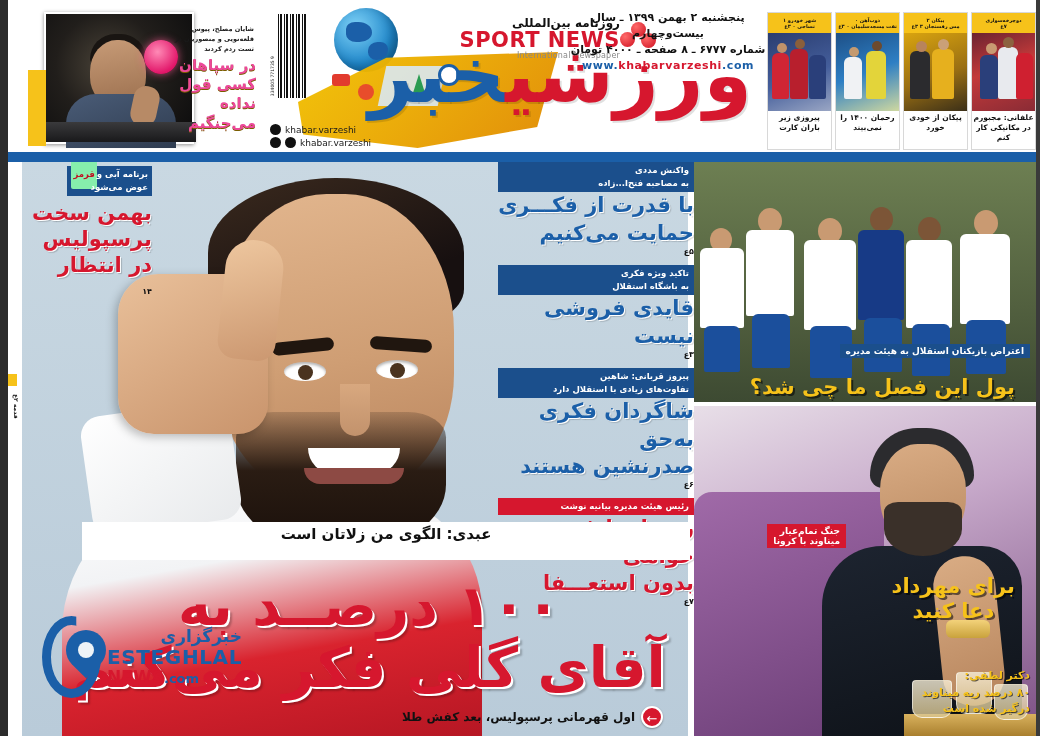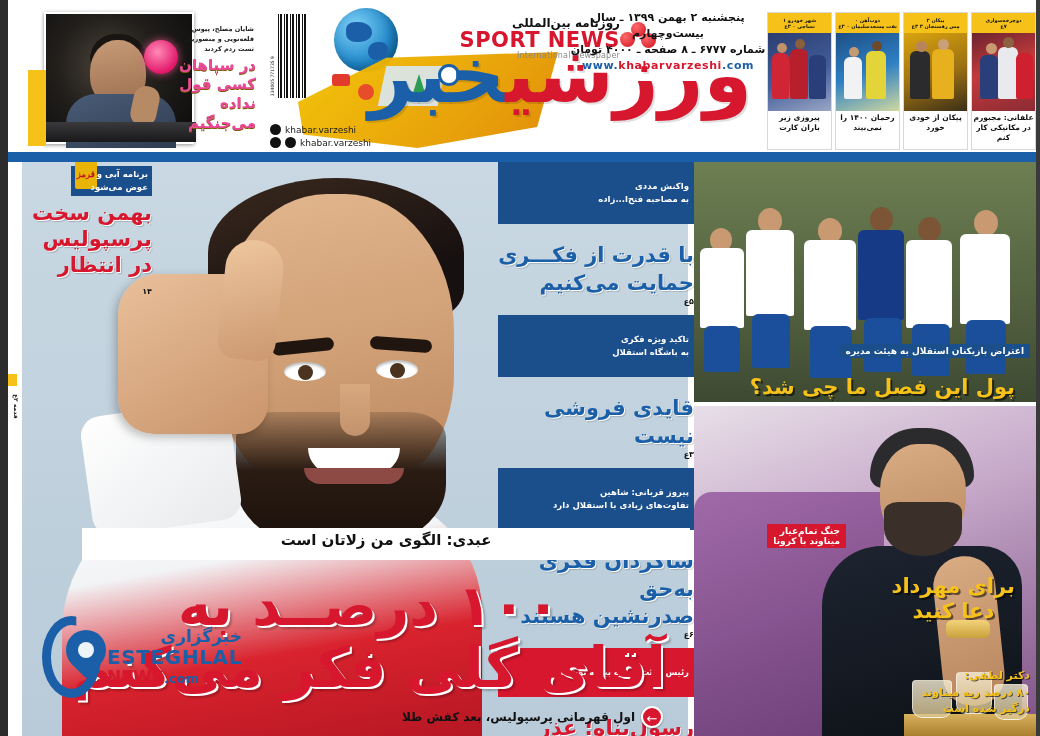--- a/index.html
+++ b/index.html
@@ -202,47 +202,47 @@
   }
   .pl-collar{ position:absolute; left:240px; top:348px; width:150px; height:48px; background:#d9232e; border-radius:0 0 60px 60px; }
 
   .left-head{
     position:absolute; left:2px; top:4px; width:128px; direction:rtl; text-align:right; z-index:6;
   }
   .lh-kicker{
     background:#1b4f8c; color:#fff; font-size:8.5px; font-weight:bold; padding:2px 4px; line-height:1.5;
     display:inline-block;
   }
-  .lh-kicker .ycap{ background:#eab308; color:#c01020; padding:10px 2px; border-radius:2px;font-family:Liberation Serif, serif; }
+  .lh-kicker .ycap{ background:#86efac; color:#c01020; padding:10px 2px; border-radius:2px; }
   .lh-title{
     margin-top:4px; font-size:21px; font-weight:bold; color:#d6172e; line-height:1.26;
     text-shadow:1px 1px 0 #fff, 2px 2px 1px rgba(0,0,0,.18);
   }
   .lh-pg{ font-size:8px; color:#111; font-weight:bold; margin-top:8px; }
 
   
   .centercol{
     position:absolute; right:0px; top:0; width:196px; direction:rtl; text-align:right; z-index:7;
   }
   .kicker{
-    background:#1b4f8c; color:#fff; font-size:8.5px; font-weight:bold; padding:18px 5px;
-    line-height:1.55; display:block; margin-bottom:18px;
+    background:#1b4f8c; color:#fff; font-size:8.5px; font-weight:bold; padding:2px 5px;
+    line-height:1.55; display:block; margin-bottom:0;
   }
   .kicker.red{ background:#d6172e; }
   .c-title{
     font-size:21px; font-weight:bold; color:#1b5fa8; line-height:1.3;
     text-shadow:1px 1px 0 #fff, 2px 2px 1px rgba(0,0,0,.15);
   }
   .c-title.red{ color:#d6172e; }
   .c-pg{ font-size:8px; color:#111; font-weight:bold; }
   .block{ margin-bottom:9px; }
 
   
   .quotebar{
-    position:absolute; left:60px; bottom:176px; width:608px; height:32px; background:#fff;
+    position:absolute; left:60px; bottom:176px; width:608px; height:38px; background:#fff;
     direction:rtl; text-align:center; z-index:8;
     font-size:15px; font-weight:bold; color:#111; line-height:24px;
   }
   .bighead{
     position:absolute; left:24px; bottom:36px; width:646px; z-index:8;
     direction:rtl; text-align:center;
     font-size:56px; font-weight:bold; color:#d6172e; line-height:1.12;
     text-shadow:2px 2px 0 #fff, 4px 4px 2px rgba(0,0,0,.22);
   }
   .footstrip{

